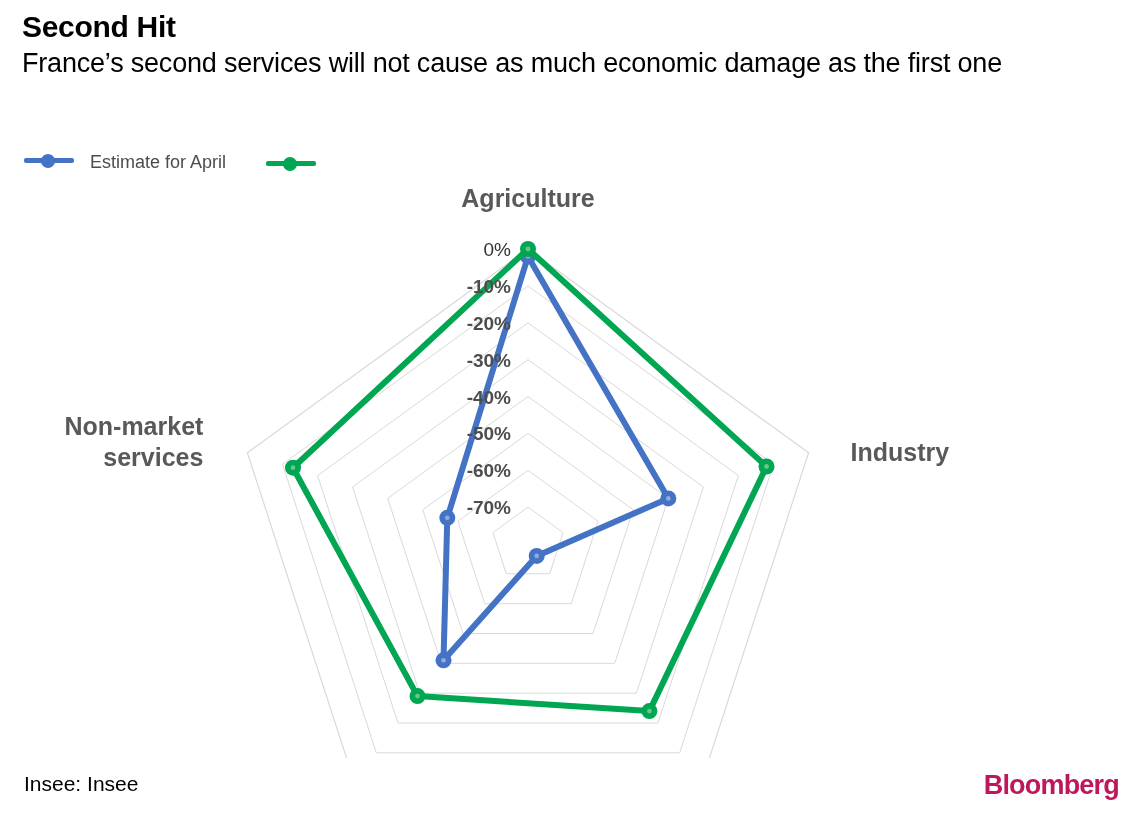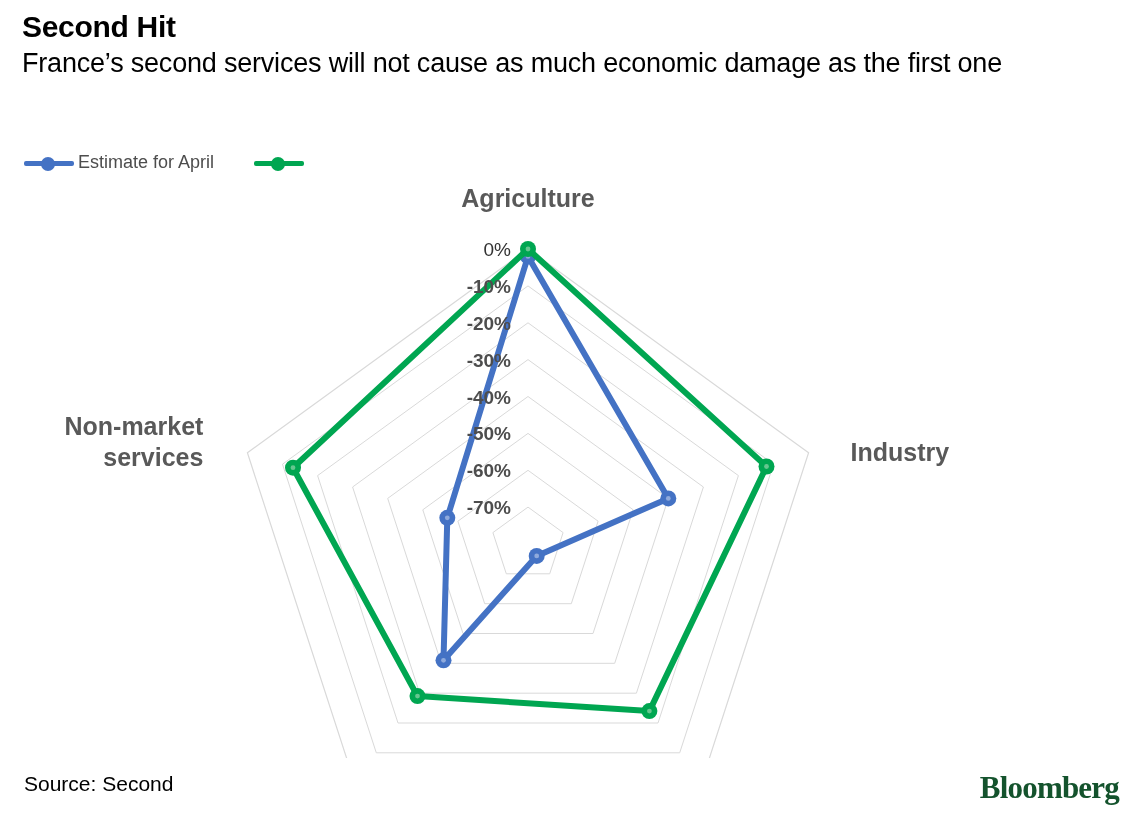--- a/index.html
+++ b/index.html
@@ -24,21 +24,21 @@
   .hdr-sub {
     font-size:27px; font-weight:normal; line-height:34px;
     color:#000; letter-spacing:-0.2px; max-width:1105px;
   }
 
   
   .legend {
     position:absolute; left:24px; top:152px;
     display:flex; align-items:center; gap:40px;
   }
-  .legend-item { display:flex; align-items:center; gap:4px; }
+  .legend-item { display:flex; align-items:flex-start; gap:16px; }
   .legend-swatch { position:relative; width:50px; height:16px; }
   .legend-swatch .bar {
     position:absolute; left:0; top:6px; width:50px; height:5px; border-radius:2px;
   }
   .legend-swatch .dot {
     position:absolute; left:17px; top:2px; width:14px; height:14px; border-radius:50%;
   }
   .legend-label { font-size:18px; color:#4d4d4d; white-space:nowrap; }
 
   
@@ -56,21 +56,21 @@
   .axis-tick.zero { font-weight:normal; fill:#333; }
 
   
   .footer { position:absolute; left:0; top:770px; width:1141px; height:49px; }
   .source {
     position:absolute; left:24px; top:2px;
     font-size:21px; color:#000;
   }
   .brand {
     position:absolute; right:22px; top:0px;
-    font-size:31px; font-weight:bold; letter-spacing:-0.8px; color:#14532d;font-family:Liberation Serif, serif;
+    font-size:27px; font-weight:bold; letter-spacing:-0.8px; color:#be185d;
   }
 </style>
 </head>
 <body>
 
 <div id="root">
 
   <div class="hdr">
     <div class="hdr-title">Second Hit</div>
     <div class="hdr-sub">France’s second services will not cause as much economic damage as the first one</div>
@@ -163,17 +163,17 @@
           <text x="850.6" y="282.8" text-anchor="start" class="axis-cat">Industry</text>
           <text x="729.4" y="662.7" text-anchor="middle" class="axis-cat">Construction</text>
           <text x="326.6" y="662.7" text-anchor="middle" class="axis-cat">Market services</text>
           <text x="203.4" y="256.8" text-anchor="end" class="axis-cat">Non-market</text>
           <text x="203.4" y="287.8" text-anchor="end" class="axis-cat">services</text>
         </g>
     </svg>
   </div>
 
   <div class="footer">
-    <div class="source">Source: Second</div>
+    <div class="source">Insee: Insee</div>
     <div class="brand">Bloomberg</div>
   </div>
 
 </div>
 
 </body></html>

